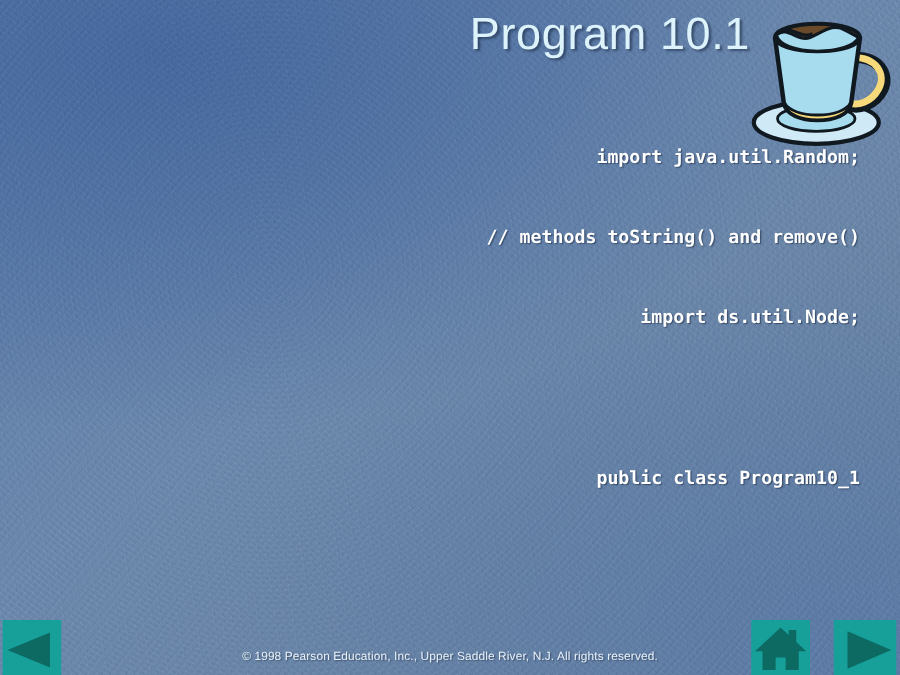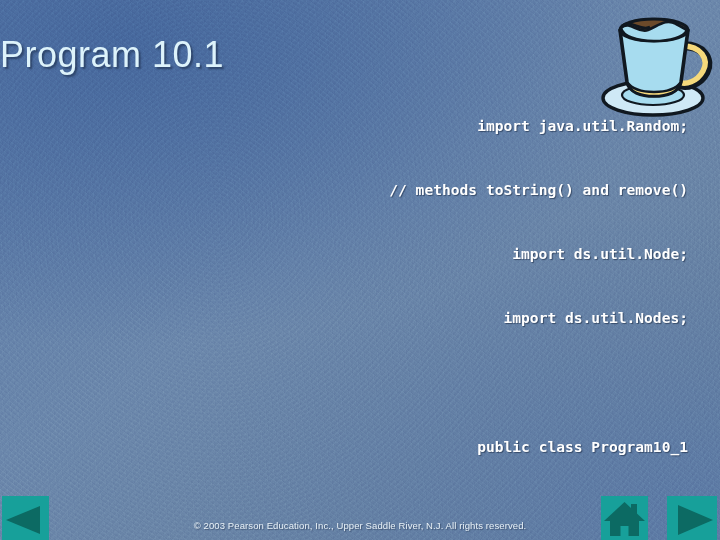--- a/index.html
+++ b/index.html
@@ -32,27 +32,26 @@
       repeating-linear-gradient(82deg, rgba(255,255,255,0.05) 0px, rgba(255,255,255,0.05) 1px, rgba(0,0,0,0.04) 1px, rgba(0,0,0,0.04) 2px, rgba(255,255,255,0) 2px, rgba(255,255,255,0) 7px),
       repeating-radial-gradient(circle at 30% 40%, rgba(255,255,255,0.05) 0px, rgba(0,0,0,0.04) 2px, rgba(255,255,255,0) 4px);
   }
 
   
   #title {
     position: absolute;
     left: 0;
     top: 6px;
     width: 600px;
-    text-align: left;
+    text-align: right;
     font-size: 36px;
     letter-spacing: .5px;
     color: #ddf3fb;
     text-shadow: 2px 2px 2px rgba(20,35,60,0.55);
     white-space: nowrap;
-    margin-top: 28px;
   }
 
   
   #cup {
     position: absolute;
     left: 596px;
     top: 4px;
     width: 120px;
     height: 116px;
   }
@@ -127,38 +126,37 @@
                C88 33 74 37 58 37 C40 37 27 32 25 24 Z" fill="#a7dcef" stroke="#101820" stroke-width="2.6"></path>
 
       <path d="M26 22 C34 14 44 28 54 23" fill="none" stroke="#101820" stroke-width="2.6"></path>
     </svg>
   </div>
 
   <div id="code">
     <span class="ln">import java.util.Random;</span>
     <span class="ln">// methods toString() and remove()</span>
     <span class="ln">import ds.util.Node;</span>
-    <span class="ln">import ds.util.Nodes;</span>
     <span class="blank"></span>
     <span class="ln">public class Program10_1</span>
     
     
     
     
     
     
     
     
     
     
     
     
   </div>
 
-  <div id="footer">© 2003 Pearson Education, Inc., Upper Saddle River, N.J.  All rights reserved.</div>
+  <div id="footer">© 1998 Pearson Education, Inc., Upper Saddle River, N.J.  All rights reserved.</div>
 
   <div class="navbtn" id="nav-prev">
     <span>
       <svg viewBox="0 0 47 47" width="47" height="47" aria-hidden="true">
         <polygon points="38,10 38,38 4,24" fill="#0c6a63"></polygon>
       </svg>
     </span>
   </div>
 
   <div class="navbtn" id="nav-home">

